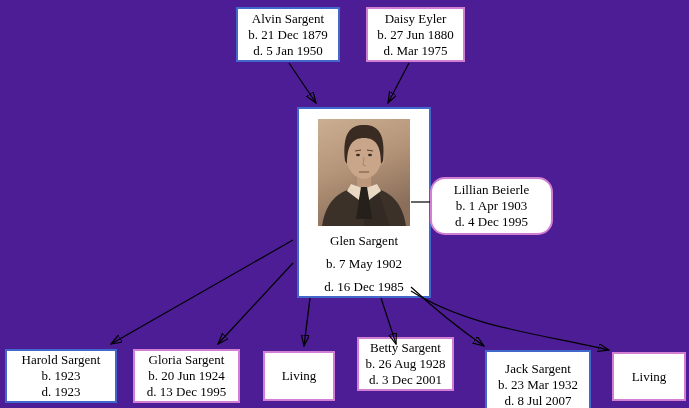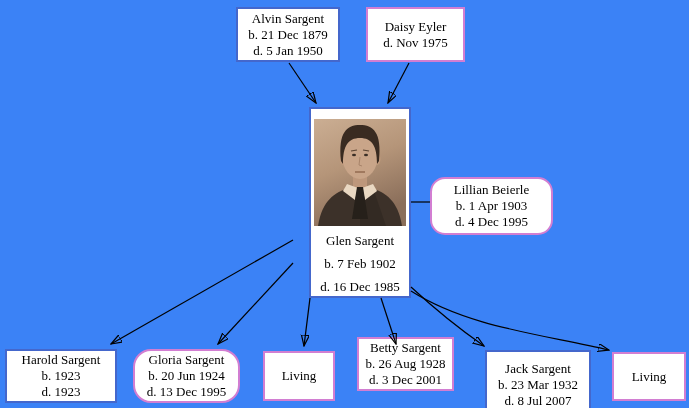--- a/index.html
+++ b/index.html
@@ -1,19 +1,19 @@
 <!DOCTYPE html>
 <html style="--male: #4467cc; --female: #d27ed2;"><head>
 <meta charset="utf-8">
 <style>
   html,body{margin:0;padding:0;background:#ffffff;}
   .canvas{
     position:relative;
     width:689px;height:408px;
-    background:#3b82f6;
+    background:#4c1d95;
     font-family:"Liberation Serif","DejaVu Serif",serif;
     overflow:hidden;
   }
   .arrow-layer{
     position:absolute;left:0;top:0;width:689px;height:408px;
     z-index:3;pointer-events:none;
   }
   .arrow-layer path{stroke:#000;stroke-width:1.2;fill:none;}
   .person-box{
     position:absolute;
@@ -58,24 +58,25 @@
   </svg>
 
   <div class="person-box male" style="left:236px;top:7px;width:104px;height:55px;">
     <div class="line">Alvin Sargent</div>
     <div class="line">b. 21 Dec 1879</div>
     <div class="line">d. 5 Jan 1950</div>
   </div>
 
   <div class="person-box female" style="left:366px;top:7px;width:99px;height:55px;">
     <div class="line">Daisy Eyler</div>
-    <div class="line">d. Nov 1975</div>
+    <div class="line">b. 27 Jun 1880</div>
+    <div class="line">d. Mar 1975</div>
   </div>
 
-  <div class="person-box male glen" style="left:309px;top:107px;width:102px;height:191px;">
+  <div class="person-box male glen" style="left:297px;top:107px;width:134px;height:191px;">
     <svg class="portrait" viewBox="0 0 92 107" xmlns="http://www.w3.org/2000/svg" aria-hidden="true">
       <defs>
         <linearGradient id="pbg" x1="0" y1="0" x2="0.35" y2="1">
           <stop offset="0" stop-color="#cbae93"></stop>
           <stop offset="0.5" stop-color="#b59579"></stop>
           <stop offset="1" stop-color="#8a6e5a"></stop>
         </linearGradient>
       </defs>
       <rect width="92" height="107" fill="url(#pbg)"></rect>
 
@@ -101,37 +102,37 @@
       <path d="M49,31 L55,32" stroke="#5a4332" stroke-width="1.2" fill="none"></path>
 
       <ellipse cx="40" cy="36" rx="2" ry="1.3" fill="#3a2e26"></ellipse>
       <ellipse cx="52" cy="36" rx="2" ry="1.3" fill="#3a2e26"></ellipse>
 
       <path d="M46,38 L45,46 L48,47" stroke="#a8846a" stroke-width="1" fill="none"></path>
 
       <path d="M41,53 L51,53" stroke="#8a6248" stroke-width="1.3" fill="none"></path>
     </svg>
     <div class="line name">Glen Sargent</div>
-    <div class="line">b. 7 Feb 1902</div>
+    <div class="line">b. 7 May 1902</div>
     <div class="line">d. 16 Dec 1985</div>
   </div>
 
   <div class="person-box female" style="left:430px;top:177px;width:123px;height:58px;border-radius:15px;">
     <div class="line">Lillian Beierle</div>
     <div class="line">b. 1 Apr 1903</div>
     <div class="line">d. 4 Dec 1995</div>
   </div>
 
   <div class="person-box male" style="left:5px;top:349px;width:112px;height:54px;">
     <div class="line">Harold Sargent</div>
     <div class="line">b. 1923</div>
     <div class="line">d. 1923</div>
   </div>
 
-  <div class="person-box female" style="left:133px;top:349px;width:107px;height:54px;border-radius:18px;">
+  <div class="person-box female" style="left:133px;top:349px;width:107px;height:54px;">
     <div class="line">Gloria Sargent</div>
     <div class="line">b. 20 Jun 1924</div>
     <div class="line">d. 13 Dec 1995</div>
   </div>
 
   <div class="person-box female" style="left:263px;top:351px;width:72px;height:50px;">
     <div class="line">Living</div>
   </div>
 
   <div class="person-box female" style="left:357px;top:337px;width:97px;height:54px;">

